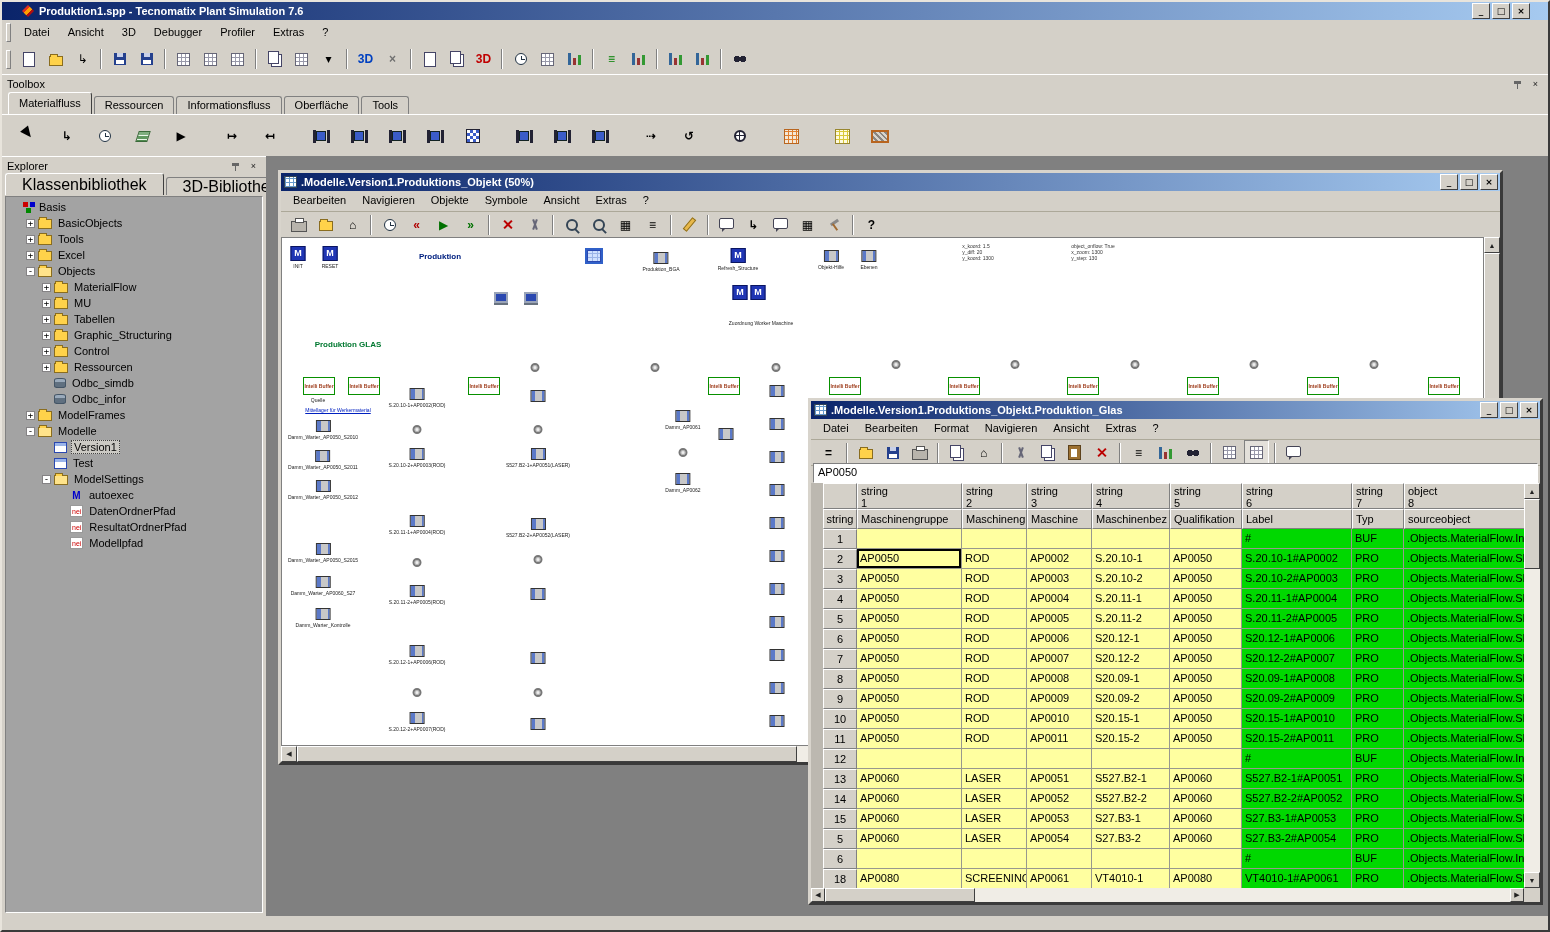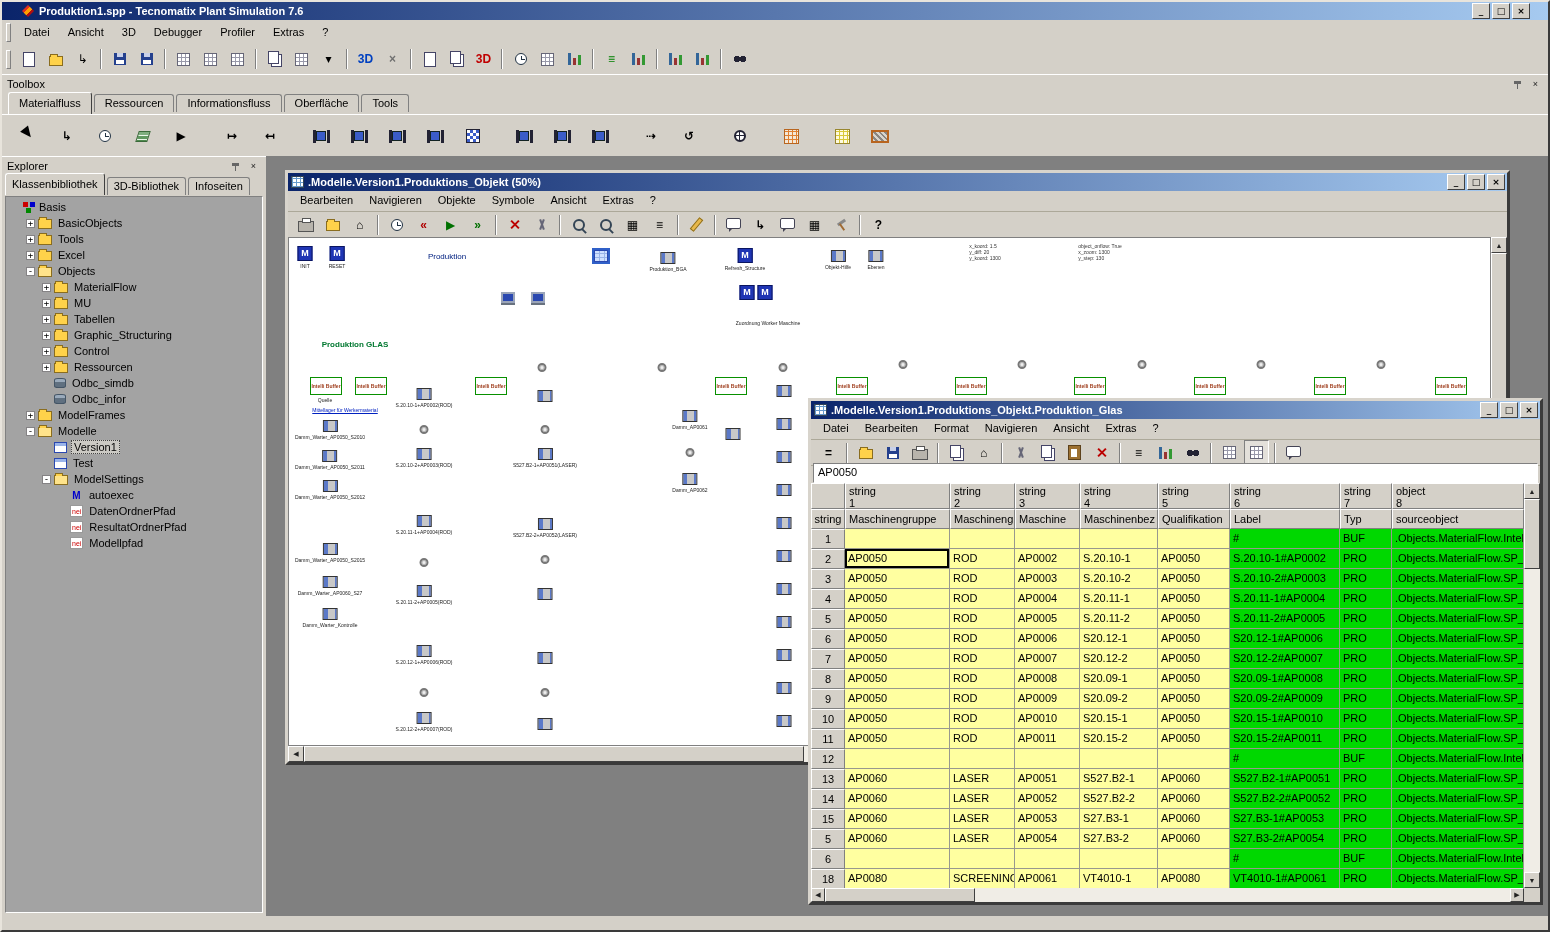--- a/index.html
+++ b/index.html
@@ -30,34 +30,34 @@
   .tbtn.pressed{border-color:#808080 #fff #fff #808080;background:#e3e0da}
   .tsep{width:0;height:20px;border-left:1px solid #808080;border-right:1px solid #fff;margin:0 4px}
   .tgap{width:13px}
   .tg{font-size:12px;line-height:1}
 
   
   .panel-hdr{display:flex;align-items:center;padding:0 5px;height:18px}
   #toolbox-hdr{position:absolute;left:0;top:72px;right:0;border-top:1px solid #fff}
   .hdr-btns{margin-left:auto;display:flex;gap:3px;align-items:center}
   .hbtn{width:15px;height:13px;display:flex;align-items:center;justify-content:center;font-size:9px;color:#222}
-  .tabs{display:flex;align-items:center}
+  .tabs{display:flex;align-items:flex-end}
   #toolbox-tabs{position:absolute;left:6px;top:90px;height:22px}
   .tab{height:17px;line-height:17px;padding:0 10px;background:#d4d0c8;border:1px solid #808080;border-bottom:none;
        margin-right:2px;border-radius:3px 3px 0 0;white-space:nowrap}
   .tab.active{height:21px;line-height:21px;border-color:#fff #404040 #d4d0c8 #fff;position:relative;z-index:2}
   .toolrow{position:absolute;left:0;top:112px;right:0;height:42px;display:flex;align-items:center;padding-left:12px;
            border-top:1px solid #fff;border-bottom:1px solid #808080;box-shadow:0 1px 0 #fff}
   .tool{width:30px;height:30px;display:flex;align-items:center;justify-content:center;margin-right:8px}
 
   
   #explorer{position:absolute;left:0;top:154px;width:264px;bottom:14px;background:#d4d0c8}
   #explorer .panel-hdr{border-top:1px solid #fff}
   .etabs{display:flex;align-items:flex-end;height:20px;padding-left:3px}
-  .etabs .tab{padding:0 6px;font-size:11px}
+  .etabs .tab{padding:0 16px;font-size:16px}
   #tree{position:absolute;left:3px;right:3px;top:40px;bottom:3px;background:#a3a3a3;
         border:1px solid;border-color:#808080 #fff #fff #808080;overflow:hidden;padding-top:2px}
   .trow{display:flex;align-items:center;height:16px;white-space:nowrap}
   .texp{width:9px;height:9px;border:1px solid #848284;background:#fff;font-size:9px;line-height:7px;text-align:center;
         margin-right:3px;flex:none;font-family:"DejaVu Sans Mono",monospace;box-sizing:border-box}
   .tspace{width:12px;flex:none}
   .tico{margin-right:4px;flex:none;display:inline-flex;align-items:center;justify-content:center}
   .tlbl{padding:0 2px}
   .trow.selected .tlbl{background:#cccac4;border:1px dotted #444}
   .ti-basis{width:5px;height:5px;background:#c00;box-shadow:7px 0 0 #00c,3px 6px 0 #080;margin:0 9px 6px 1px}
@@ -73,21 +73,21 @@
   
   #mdi{position:absolute;left:264px;top:154px;right:0;bottom:14px;background:#808080;overflow:hidden}
   .cwin{position:absolute;background:#d4d0c8;border:3px solid;border-color:#d8d4cc #3a3a3a #3a3a3a #d8d4cc;box-sizing:border-box}
   .cwin .tbar{height:18px;background:linear-gradient(90deg,#0a246a,#a6caf0);display:flex;align-items:center;
               color:#fff;font-weight:bold;padding:0 2px;white-space:nowrap;overflow:hidden}
   .twico{width:13px;height:12px;flex:none;margin:0 4px 0 1px;background:#fff;border:1px solid #345;box-sizing:border-box;
          background-image:repeating-linear-gradient(0deg,#69c 0 1px,transparent 1px 4px),repeating-linear-gradient(90deg,#69c 0 1px,transparent 1px 4px)}
   .cmenu{height:20px;display:flex;align-items:flex-start;border-bottom:1px solid #aca899;padding-left:4px}
   .cmenu .mi{padding:3px 8px}
   .ctoolbar{height:25px;display:flex;align-items:center;padding-left:4px;border-bottom:1px solid #aca899}
-  #model-window{left:19px;top:14px;width:1225px;height:595px;z-index:2}
+  #model-window{left:12px;top:14px;width:1225px;height:595px;z-index:2}
   #table-window{left:542px;top:242px;width:735px;height:507px;z-index:5}
 
   #mcontent{position:absolute;left:0;top:64px;right:16px;bottom:16px;background:#fff;border:1px solid #808080;overflow:hidden}
   #mnodes{position:absolute;inset:0}
 
   
   .vs,.hs{position:absolute;background:#f0ede6}
   .sbtn{position:absolute;background:#d4d0c8;border:1px solid;border-color:#fff #404040 #404040 #fff;
         display:flex;align-items:center;justify-content:center;font-size:7px;color:#222;box-sizing:border-box}
   .sth{position:absolute;background:#d4d0c8;border:1px solid;border-color:#fff #404040 #404040 #fff;box-sizing:border-box}
@@ -97,21 +97,21 @@
   .node{position:absolute;display:flex;flex-direction:column;align-items:center;transform:translateX(-50%)}
   .nm{width:13px;height:13px;background:#1f35b4;color:#fff;font-size:9px;font-weight:bold;line-height:13px;text-align:center;border:1px solid #0a1560;box-sizing:content-box}
   .nmachine{width:15px;height:12px;border:1px solid #333;background:linear-gradient(90deg,#5b79c8 0 4px,#c8c8c8 4px 11px,#5b79c8 11px 15px);box-sizing:border-box}
   .nbuffer{width:32px;height:18px;border:1px solid #089000;background:#fff;color:#a04020;font-size:5px;line-height:6px;
            display:flex;align-items:center;justify-content:center;text-align:center;font-weight:bold;box-sizing:border-box}
   .ngear{width:9px;height:9px;border:2px solid #777;border-radius:50%;background:#eee;box-shadow:inset 0 0 0 1px #bbb;box-sizing:border-box}
   .ncomputer{width:14px;height:11px;background:#2a48b0;border:2px solid #9aa4b8;box-shadow:0 2px 0 #68727f;box-sizing:border-box}
   .ntable{width:14px;height:12px;border:1px solid #2a48b0;background:repeating-linear-gradient(0deg,transparent 0 3px,#9ab4e8 3px 4px),repeating-linear-gradient(90deg,transparent 0 4px,#9ab4e8 4px 5px),#fff;box-sizing:border-box}
   .ntable.sel{outline:2px solid #3060c8;background-color:#cfe0ff}
   .nlabel{font-size:5px;line-height:6px;color:#222;margin-top:2px;white-space:nowrap}
-  .ntext-navy{font-size:8px;font-weight:normal;color:#002080;white-space:nowrap}
+  .ntext-navy{font-size:8px;font-weight:bold;color:#002080;white-space:nowrap}
   .ntext-green{font-size:8px;font-weight:bold;color:#007830;white-space:nowrap}
   .ntext-tiny{font-size:5px;color:#222;white-space:nowrap}
   .nlink{font-size:5px;color:#0020c0;text-decoration:underline;white-space:nowrap}
   .nparams{font-size:5px;line-height:6px;color:#333;white-space:pre-line;text-align:left}
 
   
   .frow{position:absolute;left:0;top:62px;right:0;height:20px;display:flex;align-items:center;padding:0 2px;box-sizing:border-box}
   .fbox{flex:1;height:16px;background:#fff;border:1px solid;border-color:#808080 #fff #fff #808080;padding:1px 4px;line-height:14px;overflow:hidden}
   #tgrid{display:grid;position:absolute;left:0;top:82px;right:16px;bottom:14px;overflow:hidden;background:#bcb8b0;font-size:11px}
   .hc{background:#d4d0c8;border:1px solid;border-color:#fff #808080 #808080 #fff;padding:1px 3px;overflow:hidden;
@@ -984,21 +984,21 @@
             <span class="g g-grid"></span>
           </div>
           <div class="tsep"></div>
           <div class="tbtn">
             <span class="g g-bubble"></span>
           </div>
         </div>
       <div class="frow">
         <div class="fbox">AP0050</div>
       </div>
-      <div id="tgrid" style="grid-template-columns: 34px 105px 65px 65px 78px 72px 110px 52px 132px; grid-template-rows: 26px 20px repeat(18, 20px);">
+      <div id="tgrid" style="grid-template-columns: 34px 105px 65px 65px 78px 72px 110px 52px 132px; grid-template-rows: 26px 20px repeat(18, 20px); padding-left: 12px;">
           <div class="hc rowno"></div>
           <div class="hc type">string
 1</div>
           <div class="hc type">string
 2</div>
           <div class="hc type">string
 3</div>
           <div class="hc type">string
 4</div>
           <div class="hc type">string

